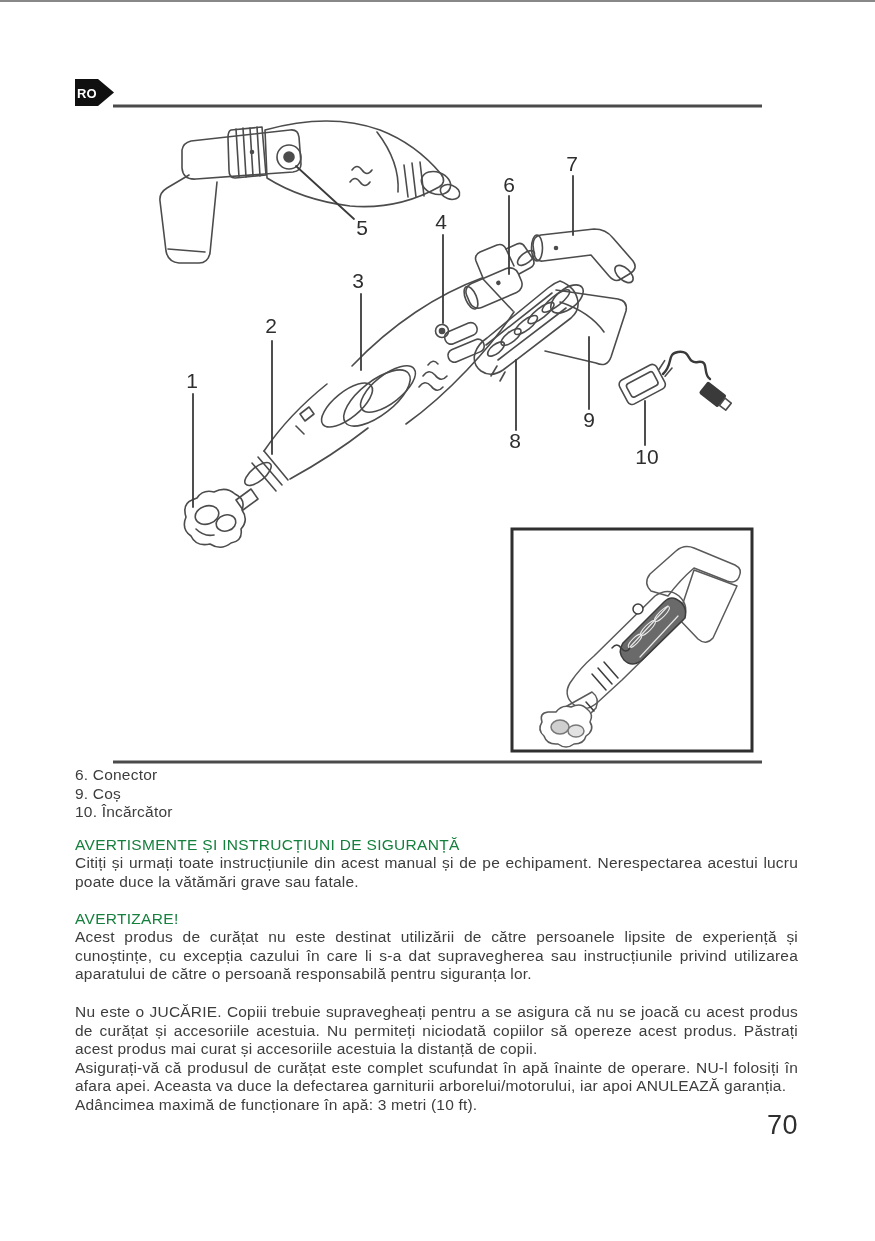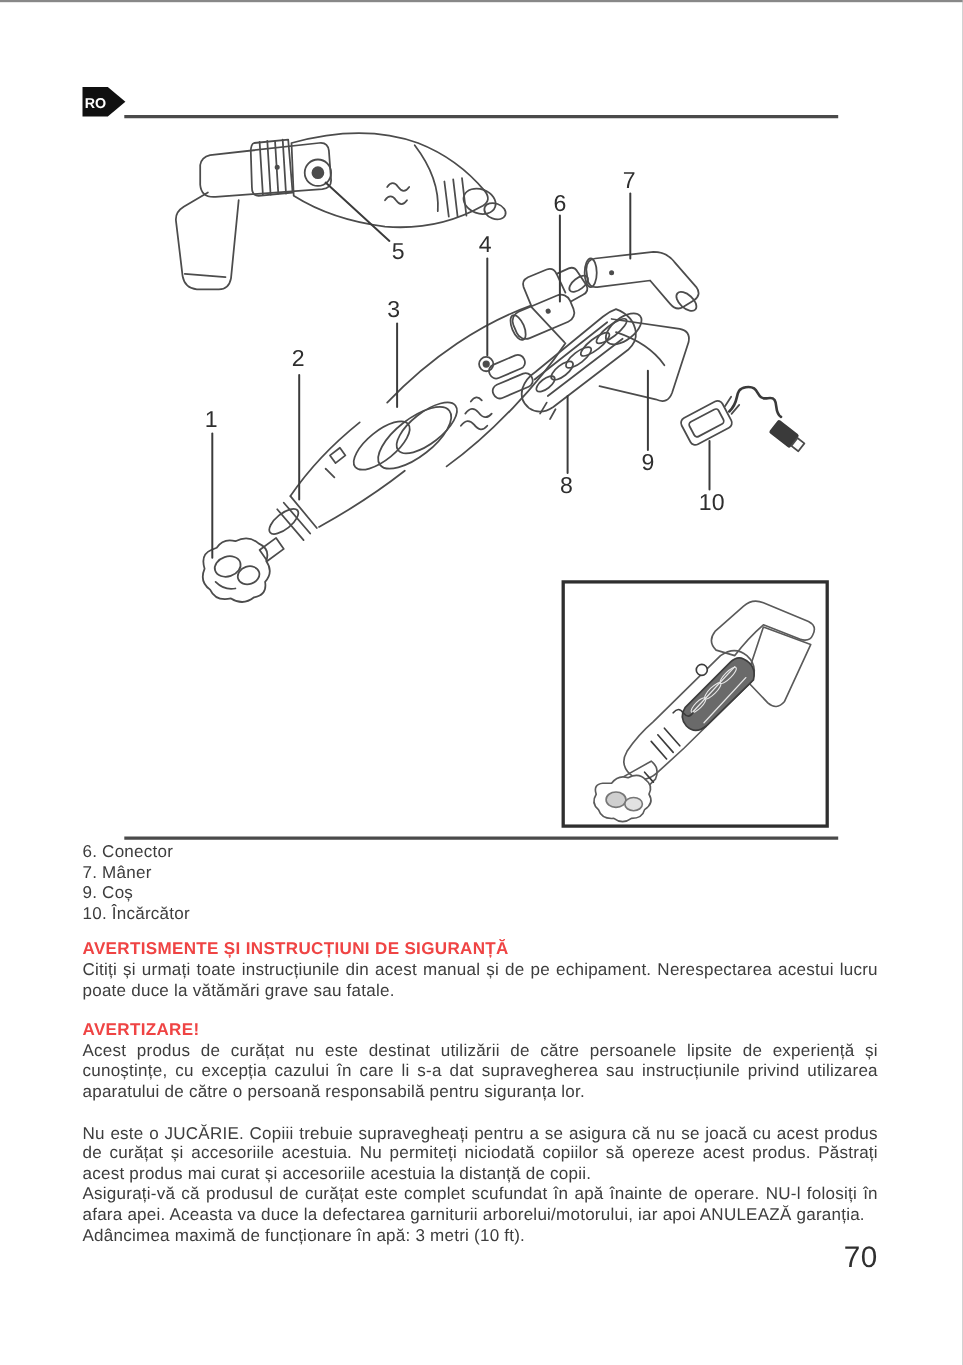--- a/index.html
+++ b/index.html
@@ -5,21 +5,21 @@
   html,body{margin:0;padding:0;background:#888;}
   .page{position:relative;width:875px;height:1241px;background:#ffffff;margin:2px auto;
         font-family:"Liberation Sans",sans-serif;color:#3d3d3d;overflow:hidden;padding-left:28px;}
   .diagram{position:absolute;left:0;top:0;}
   .content{position:absolute;left:75px;top:764px;width:723px;
            font-size:15.5px;line-height:18.6px;letter-spacing:0.2px;}
   .parts{display:flex;}
   .parts .col-left{width:368px;flex:none;}
   .parts .col-right{flex:1;}
   .parts div{white-space:nowrap;}
-  .sec-heading{font-weight:bold;color:#ef4444;margin:0;letter-spacing:0.3px;}
+  .sec-heading{font-weight:normal;color:#15803d;margin:0;letter-spacing:0.3px;}
   .h-safety{margin-top:14px;}
   .h-warn{margin-top:18px;}
   p{margin:0;text-align:justify;}
   .gap-top{margin-top:19px;}
   .pageno{margin-top:1px;text-align:right;font-size:27px;color:#2f2f2f;letter-spacing:0.5px;}
   text.callout{font-size:21px;fill:#2e2e2e;text-anchor:middle;font-family:"Liberation Sans",sans-serif;}
 </style>
 </head>
 <body>
 
@@ -190,21 +190,20 @@
         <ellipse cx="576" cy="729" rx="8" ry="6" fill="#e2e2e2" stroke="#777777"></ellipse>
       </g>
     </g>
   </svg>
 
   <div class="content">
 
     <div class="parts">
       <div class="col-right">
         <div>6. Conector</div>
-        <div>7. Mâner</div>
         <div>9. Coș</div>
         <div>10. Încărcător</div>
       </div>
     </div>
 
     <div class="sec-heading h-safety">AVERTISMENTE ȘI INSTRUCȚIUNI DE SIGURANȚĂ</div>
     <p>Citiți și urmați toate instrucțiunile din acest manual și de pe echipament. Nerespectarea acestui lucru poate duce la vătămări grave sau fatale.</p>
 
     <div class="sec-heading h-warn">AVERTIZARE!</div>
     <p>Acest produs de curățat nu este destinat utilizării de către persoanele lipsite de experiență și cunoștințe, cu excepția cazului în care li s-a dat supravegherea sau instrucțiunile privind utilizarea aparatului de către o persoană responsabilă pentru siguranța lor.</p>

